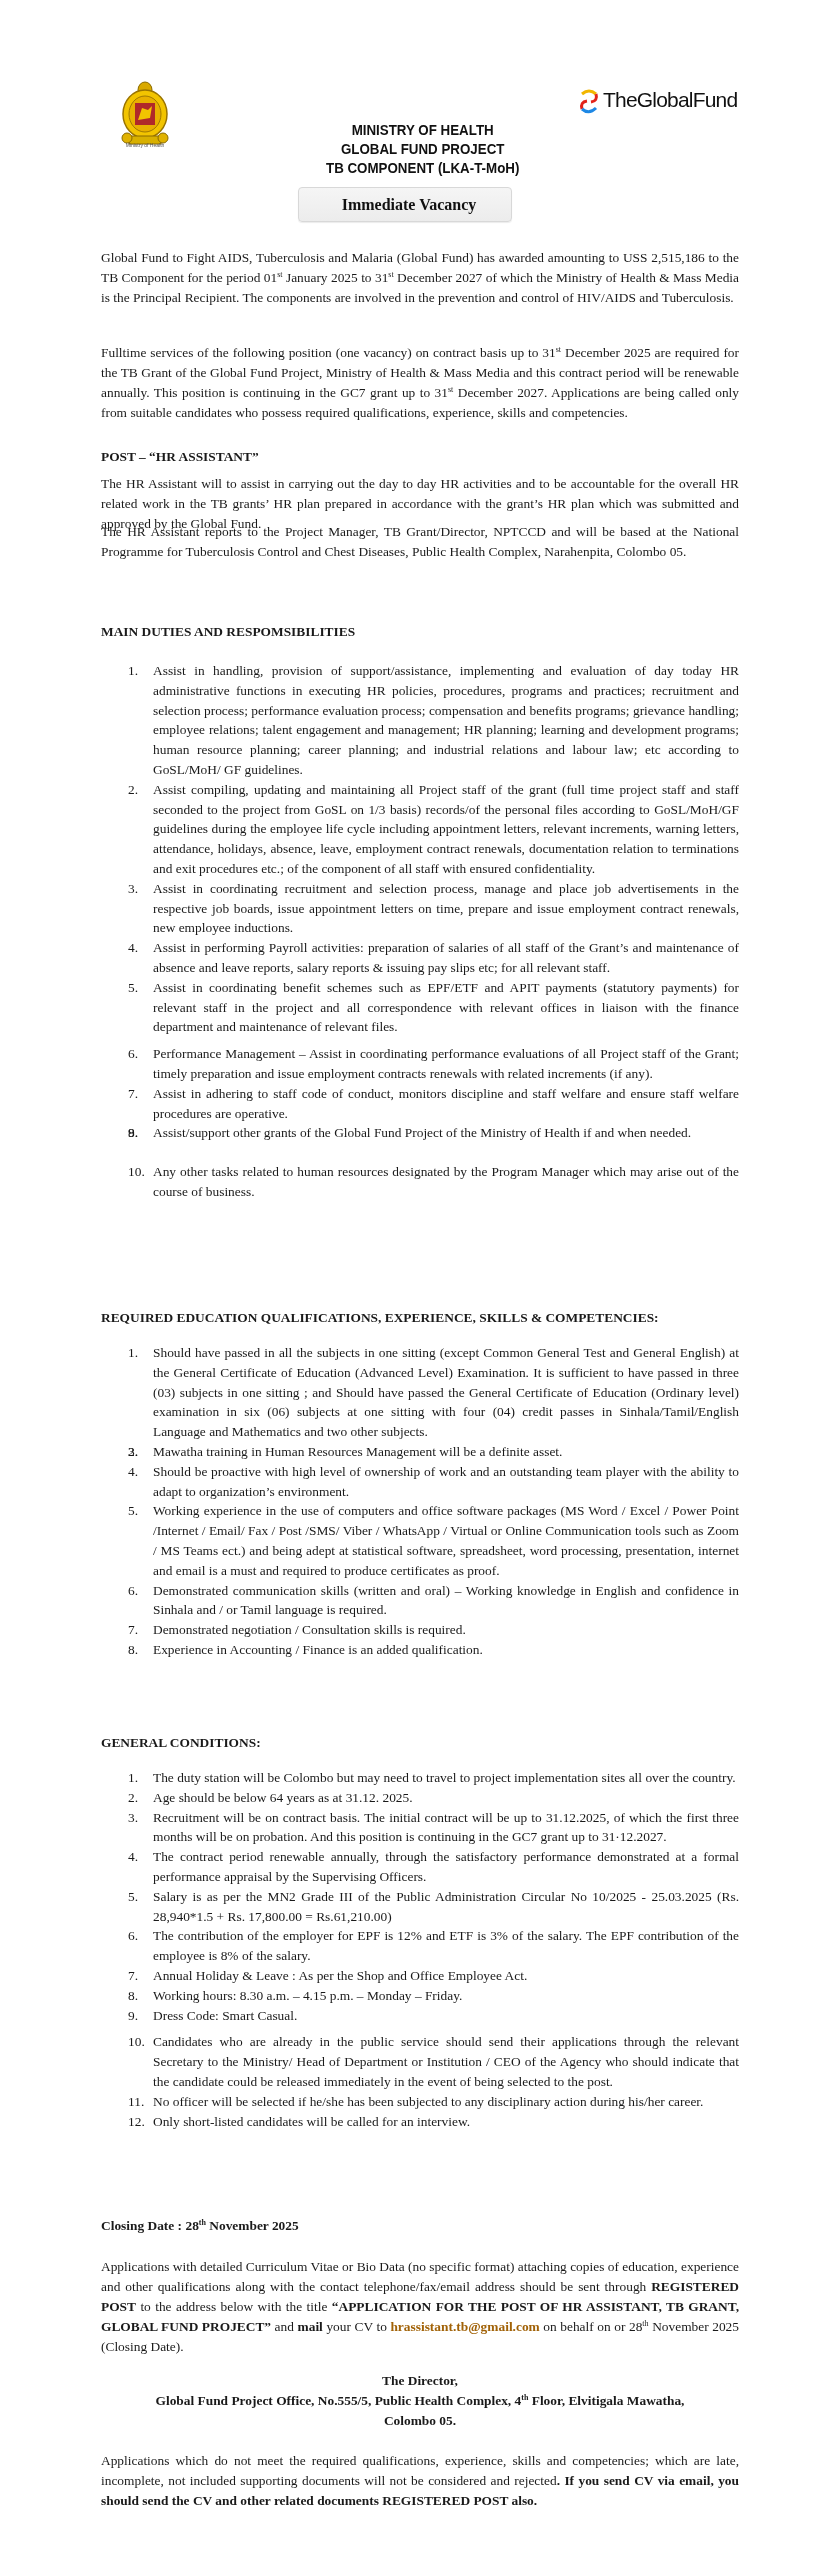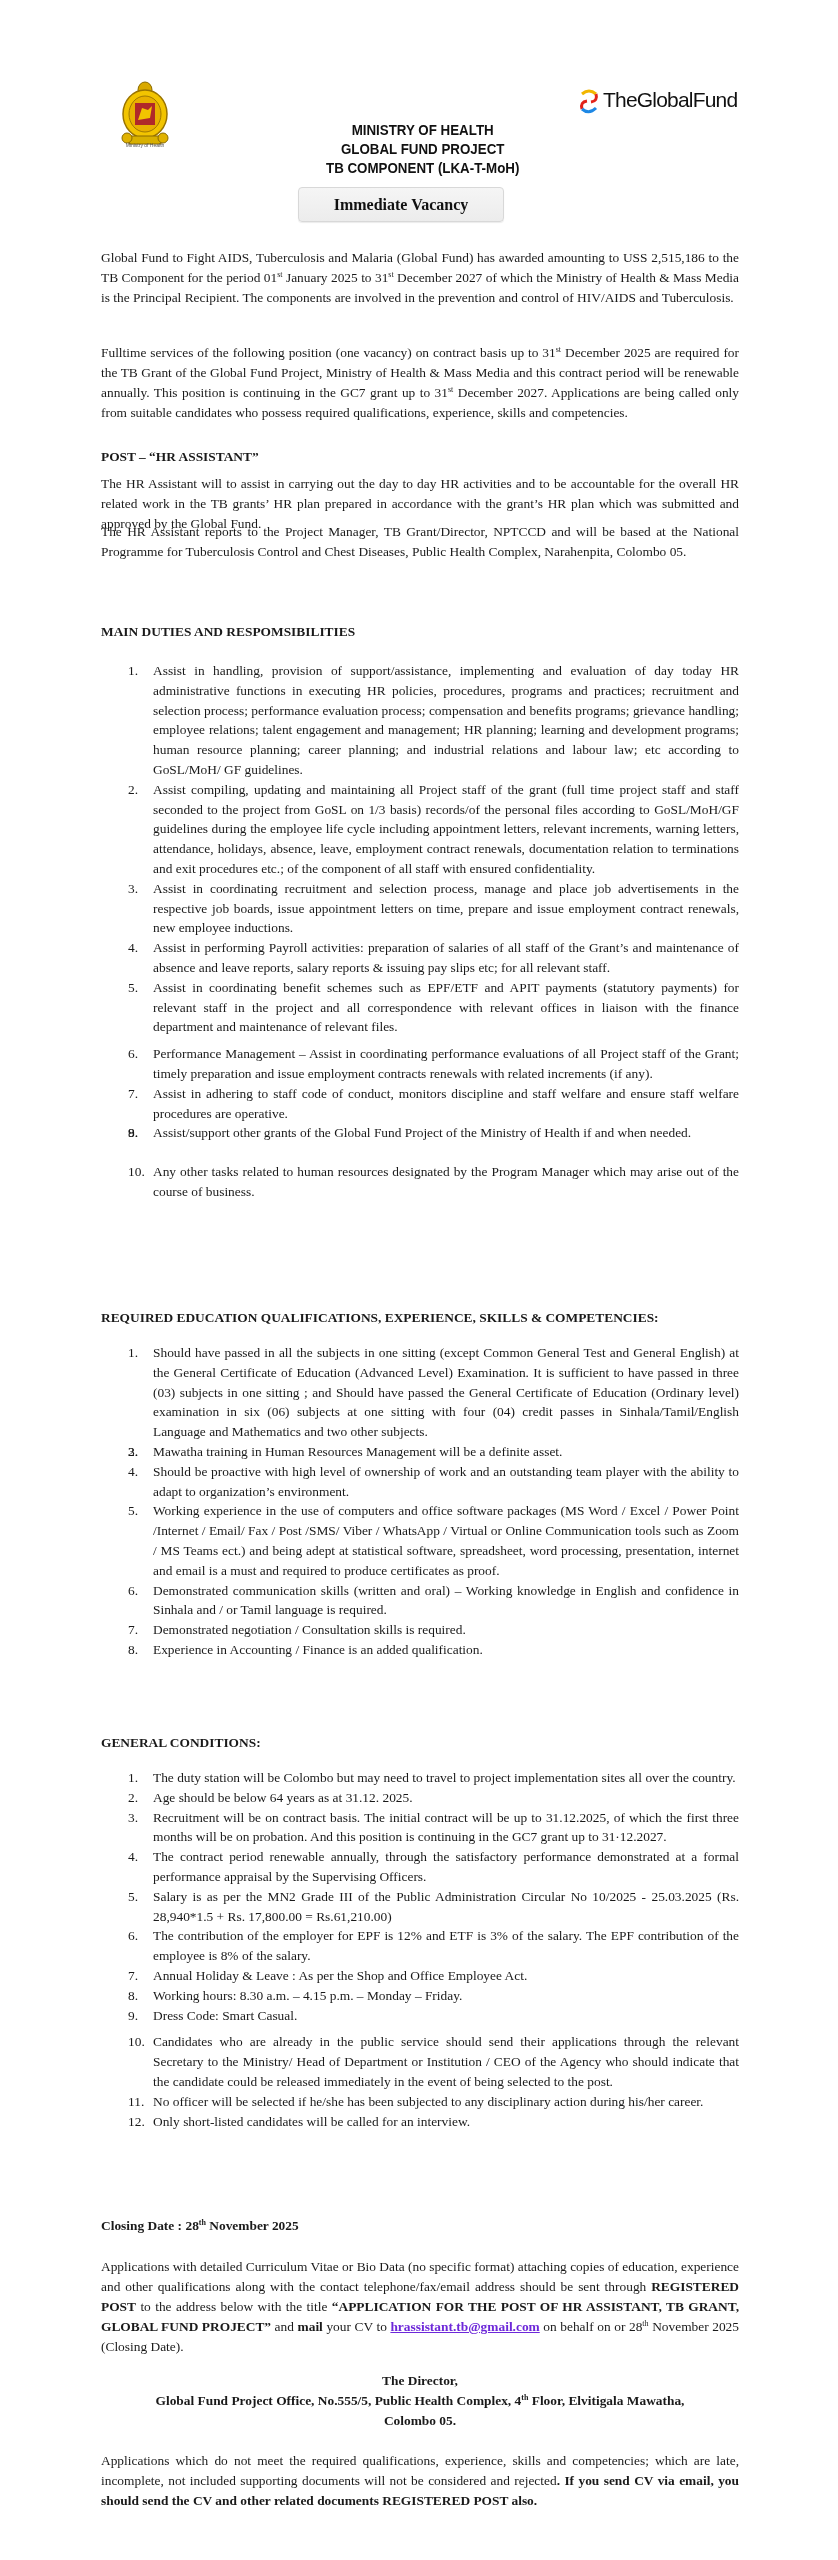--- a/index.html
+++ b/index.html
@@ -9,34 +9,34 @@
   .emblem { position: absolute; left: 115px; top: 78px; width: 60px; height: 72px; }
   .emblem-caption { position: absolute; left: 108px; top: 142px; width: 74px; text-align: center; font-family: "Liberation Sans", sans-serif; font-size: 5px; color: #555; }
 
   .gf-logo { position: absolute; left: 578px; top: 88px; height: 30px; display: flex; }
   .gf-logo svg { width: 22px; height: 26px; margin-right: 3px; }
   .gf-logo-text { font-family: "Liberation Sans", sans-serif; font-size: 21px; letter-spacing: -0.8px; color: #111; font-stretch: condensed; }
 
   .org-header { position: absolute; left: 0; right: 0; top: 121px; text-align: center; font-family: "Liberation Sans", sans-serif; font-weight: bold; font-size: 14.5px; line-height: 19px; color: #111; transform: scaleX(0.92); }
   .org-header div { margin-left: 8px; }
 
-  .vacancy-btn { position: absolute; left: 298px; top: 187px; width: 204px; height: 33px; border-radius: 4px; border: 1px solid #d8d8d8; background: linear-gradient(#f5f5f5, #ececec); box-shadow: 0 1px 1px rgba(0,0,0,0.08); font-family: "Liberation Serif", serif; font-weight: bold; font-size: 16px; color: #111; text-align: center; line-height: 33px; }
+  .vacancy-btn { position: absolute; left: 298px; top: 187px; width: 204px; height: 33px; border-radius: 4px; border: 1px solid #d8d8d8; background: linear-gradient(#f5f5f5, #ececec); box-shadow: 0 1px 1px rgba(0,0,0,0.08); font-family: "Liberation Serif", serif; font-weight: bold; font-size: 16px; color: #111; text-align: center; line-height: 33px; padding-left: 8px; }
 
   .body-text { position: absolute; left: 101px; width: 638px; font-size: 13.4px; line-height: 20px; text-align: justify; }
   .body-text p { margin: 0; }
   .heading { position: absolute; left: 101px; font-weight: bold; font-size: 13.4px; }
 
   ol.list { position: absolute; left: 101px; width: 638px; margin: 0; padding: 0; list-style: none; font-size: 13.4px; line-height: 19.8px; text-align: justify; }
   ol.list li { position: relative; padding-left: 52px; }
   ol.list li .num { position: absolute; left: 27px; top: 0; }
   ol.list li.gap-before { margin-top: 7px; }
   ol.list li.gap-big { margin-top: 19px; }
 
   sup { font-size: 8px; line-height: 0; vertical-align: super; }
-  .link { color: #6d28d9; text-decoration: underline; font-weight: bold; }
+  .link { color: #a16207; font-weight: bold; }
   .address { position: absolute; left: 101px; width: 638px; text-align: center; font-weight: bold; font-size: 13.4px; line-height: 20px; }
   b { font-weight: bold; }
 </style>
 </head>
 <body>
 
 <div class="page">
 
   <div class="emblem">
     <svg viewBox="0 0 60 72" width="60" height="72">

